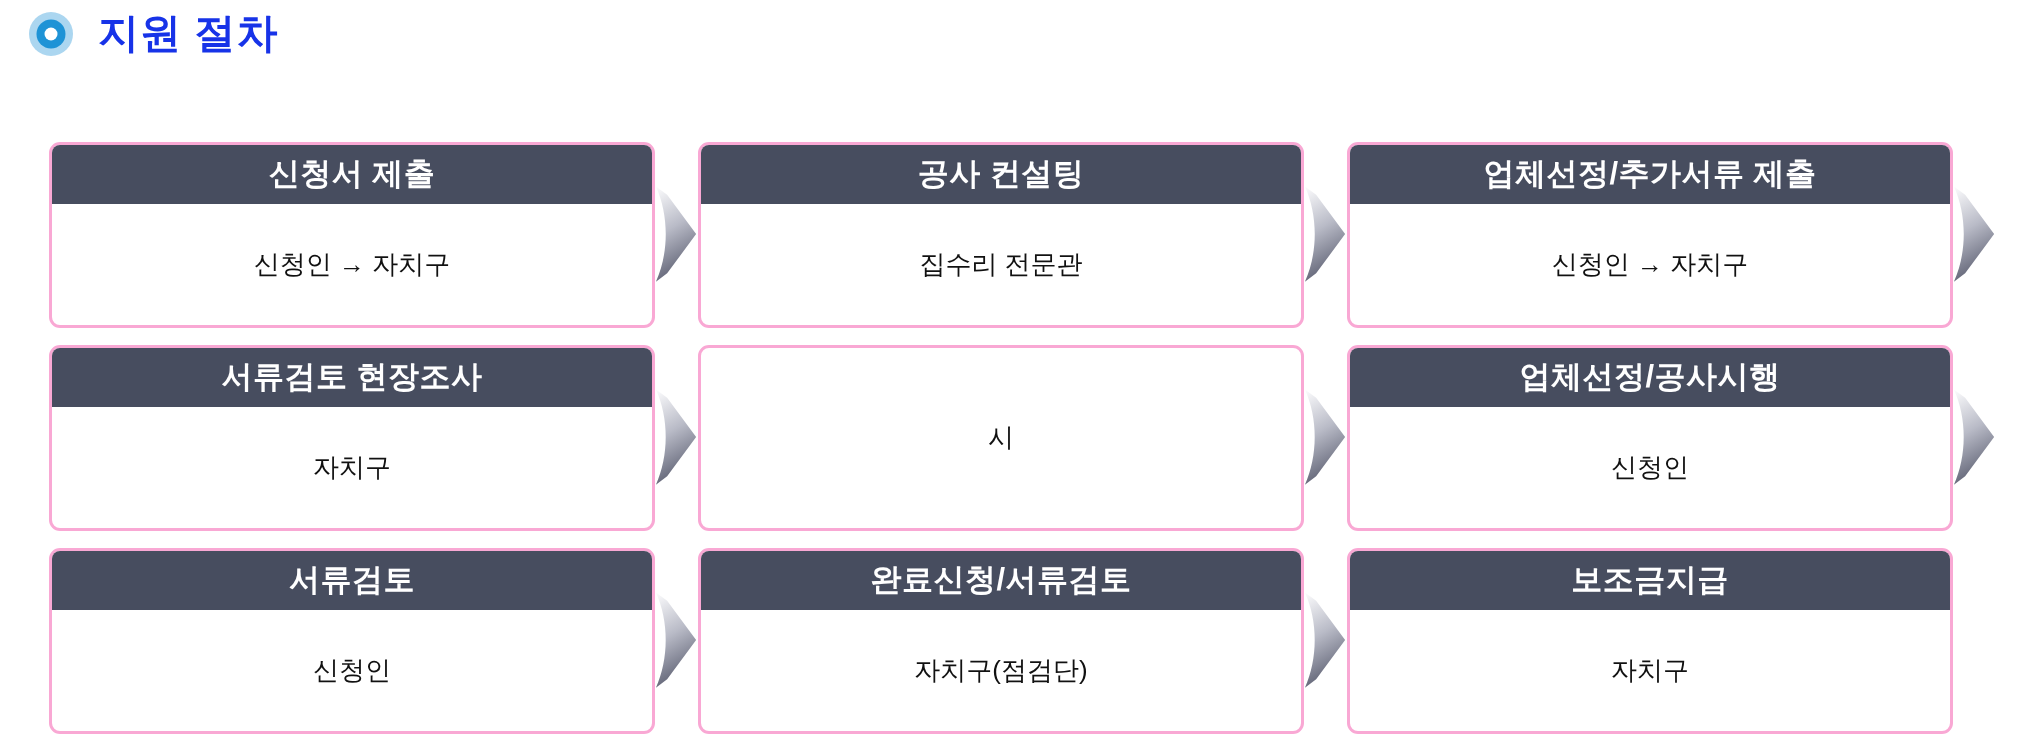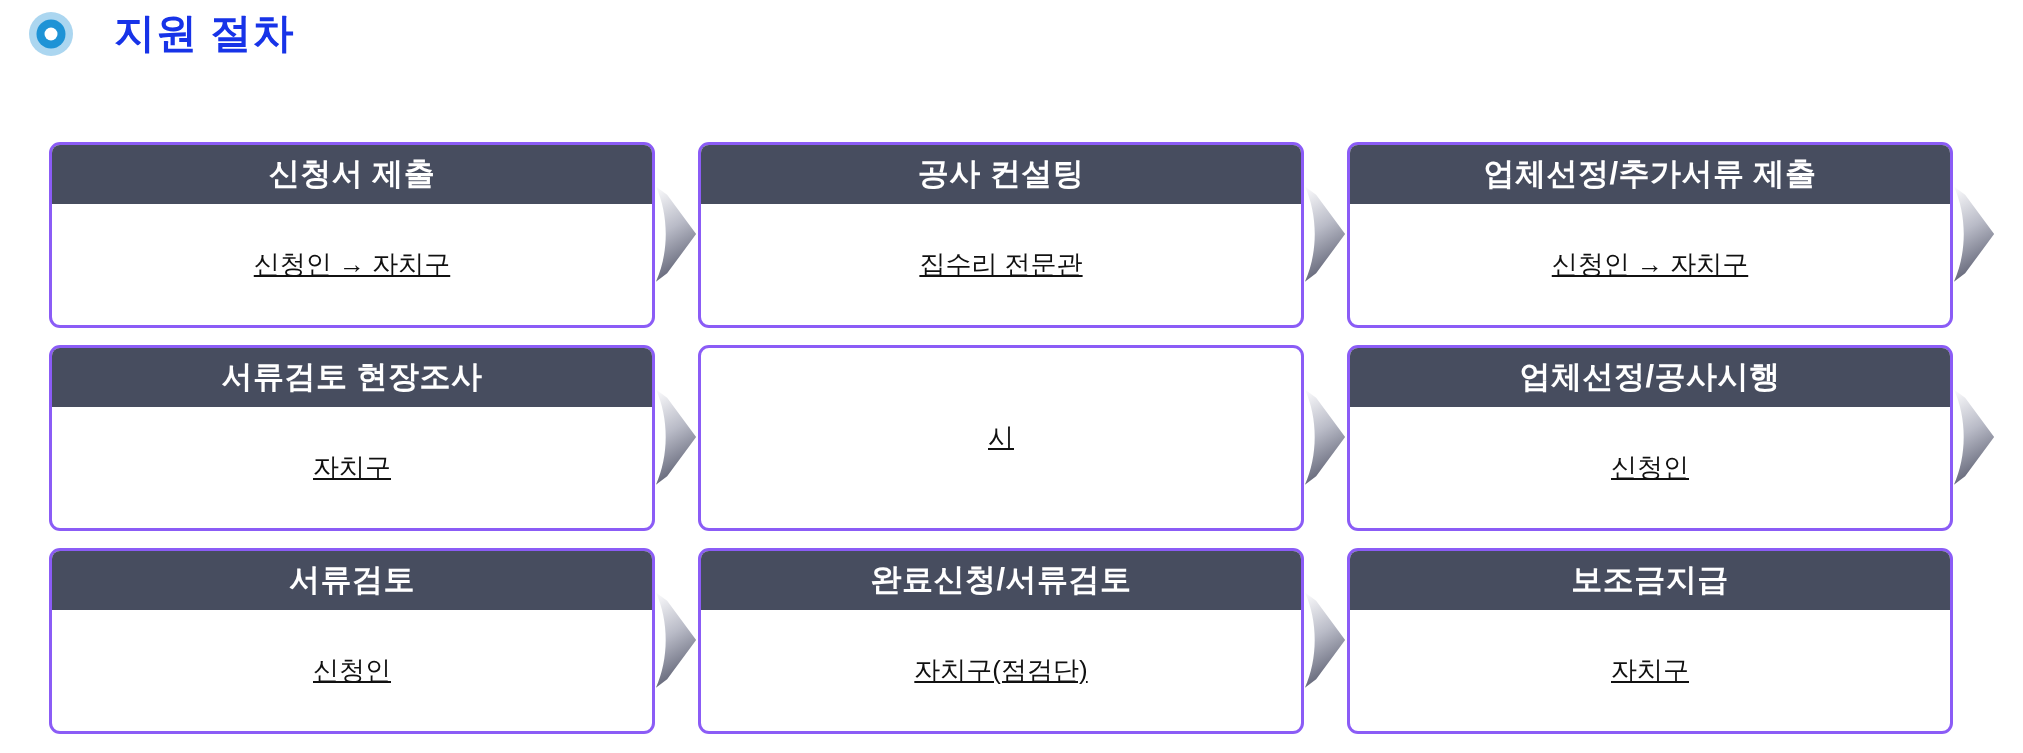--- a/index.html
+++ b/index.html
@@ -1,34 +1,34 @@
 <!DOCTYPE html>
 <html><head>
 <meta charset="utf-8">
 <style>
   * { margin:0; padding:0; box-sizing:border-box; }
   html,body { width:2023px; height:753px; background:#ffffff; overflow:hidden;
               font-family:"Liberation Sans","DejaVu Sans",sans-serif; }
 
   
-  .title-row { position:absolute; left:28px; top:6px; display:flex; align-items:center; gap:40px; }
+  .title-row { position:absolute; left:28px; top:6px; display:flex; align-items:center; gap:24px; }
   .bullseye { width:46px; height:46px; flex:0 0 auto; }
   .page-title { color:#1733E8; font-size:41px; font-weight:800; letter-spacing:1px; }
 
   
   .flow { position:absolute; left:49px; top:157px; }
   .flow-row { display:flex; align-items:center; height:155px; margin-bottom:48px; }
 
   .card { width:606px; height:186px; flex:0 0 auto; background:#ffffff;
-          border:3px solid #8b5cf6; border-radius:11px; overflow:hidden;
+          border:3px solid #f9a8d4; border-radius:11px; overflow:hidden;
           display:flex; flex-direction:column; }
   .card-header { height:59px; background:#474D5F; color:#ffffff; font-size:31px; font-weight:700;
                  display:flex; align-items:center; justify-content:center; letter-spacing:0.5px; }
   .card-body { flex:1; display:flex; align-items:center; justify-content:center;
-               color:#111111; font-size:26px;text-decoration:underline; }
+               color:#111111; font-size:26px; }
 
   .arrow-slot { width:43px; flex:0 0 auto; display:flex; align-items:center; justify-content:center; }
   .arrow-slot svg { width:44px; height:106px; display:block; }
 </style>
 </head>
 <body>
 
 <svg width="0" height="0" style="position:absolute">
   <defs>
     <linearGradient id="arrowGrad" x1="0" y1="0" x2="0.25" y2="1">

